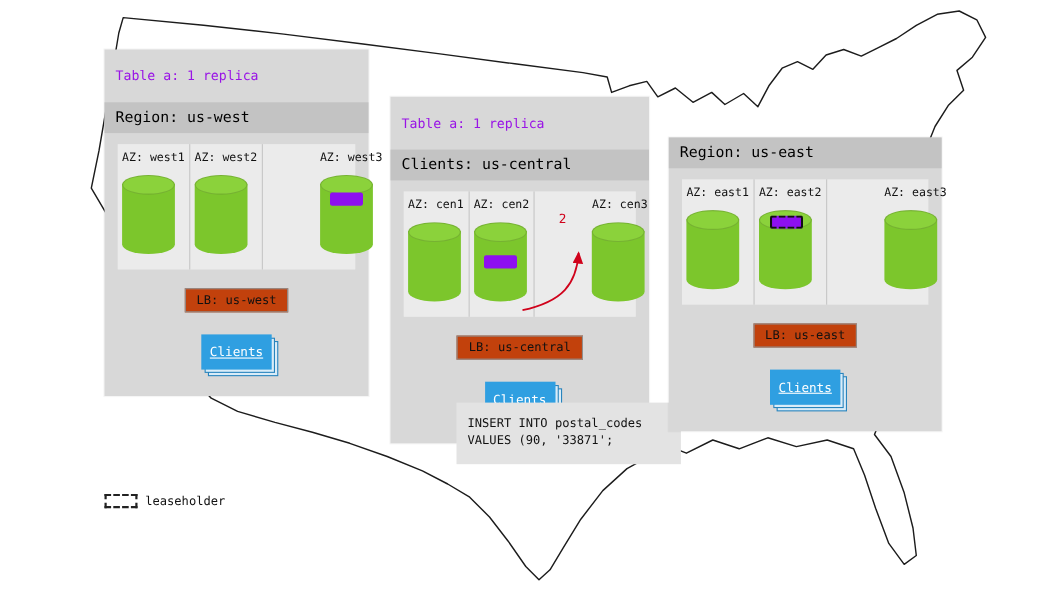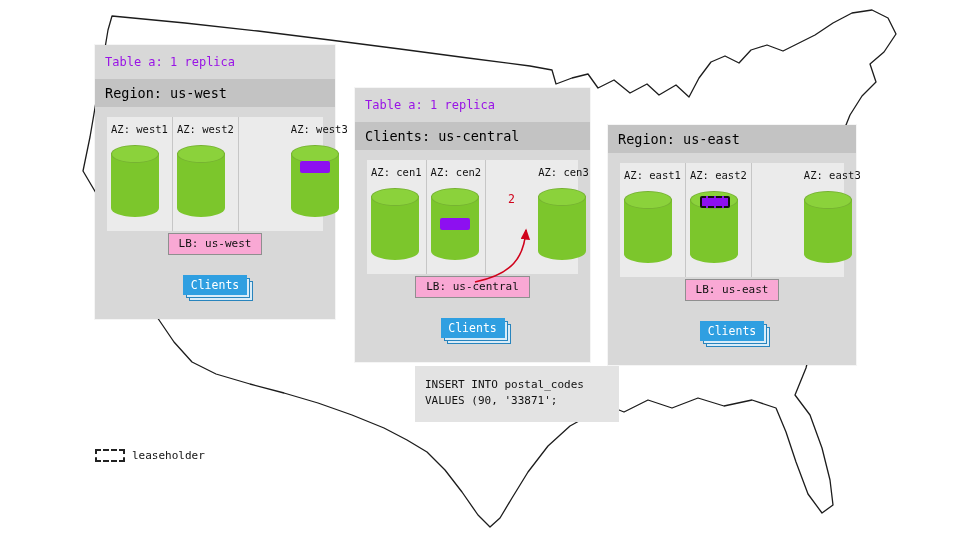--- a/index.html
+++ b/index.html
@@ -9,21 +9,21 @@
     font-family:"DejaVu Sans Mono","Liberation Mono",monospace;
     color:#111;
   }
   .map-svg{position:absolute;left:0;top:0;z-index:0;}
   
   .panel{
     position:absolute;background:#d8d8d8;z-index:2;
     box-shadow:0 0 0 1px rgba(0,0,0,0.04);
   }
   .panel-header{
-    height:34px;display:flex;align-items:center;padding:0 10px;
+    height:48px;display:flex;align-items:center;padding:0 10px;
     font-size:12px;color:#9913e6;white-space:nowrap;
   }
   .panel-header.small{font-size:11.5px;}
   .region-band{
     height:28px;line-height:28px;padding:0 10px;background:#c3c3c3;
     font-size:13.5px;color:#000000;white-space:nowrap;
   }
   .az-area{display:flex;background:#ebebeb;margin:10px 12px 0;}
   .az-col{
     flex:1;display:flex;flex-direction:column;
@@ -45,30 +45,31 @@
     position:absolute;left:9px;width:30px;height:12px;background:#8d10f0;
     border-radius:2px;z-index:2;
   }
   .replica-badge.pos-upper{top:16px;}
   .replica-badge.pos-middle{top:30px;}
   .replica-badge.leaseholder{
     top:5px;left:10px;width:26px;height:8px;border:2px dashed #111;
   }
   
   .lb-box{
-    margin:2px auto 0;width:max-content;padding:3px 10px;
-    background:#f9a8d4;border:1px solid #8f8f8f;
+    margin:17px auto 0;width:max-content;padding:3px 10px;
+    background:#c2410c;border:1px solid #8f8f8f;
     font-size:11px;line-height:14px;white-space:nowrap;
   }
   .clients-btn{
-    width:64px;height:20px;margin:20px auto 24px;
+    width:64px;height:32px;margin:20px auto 24px;
     display:flex;align-items:center;justify-content:center;
     background:#2f9fe1;color:#fff;font-size:11.5px;
     box-shadow:3px 3px 0 -1px #d9ecf8, 3px 3px 0 0 #2884bd,
                6px 6px 0 -1px #d9ecf8, 6px 6px 0 0 #2884bd;
+    text-decoration:underline;
   }
   
   .sql-box{
     position:absolute;left:415px;top:366px;width:204px;height:56px;
     background:#e3e3e3;z-index:2;padding:11px 10px;box-sizing:border-box;
     font-size:11px;line-height:16px;white-space:nowrap;
   }
   
   .arrow-svg{position:absolute;left:0;top:0;z-index:5;pointer-events:none;}
   .arrow-label{

